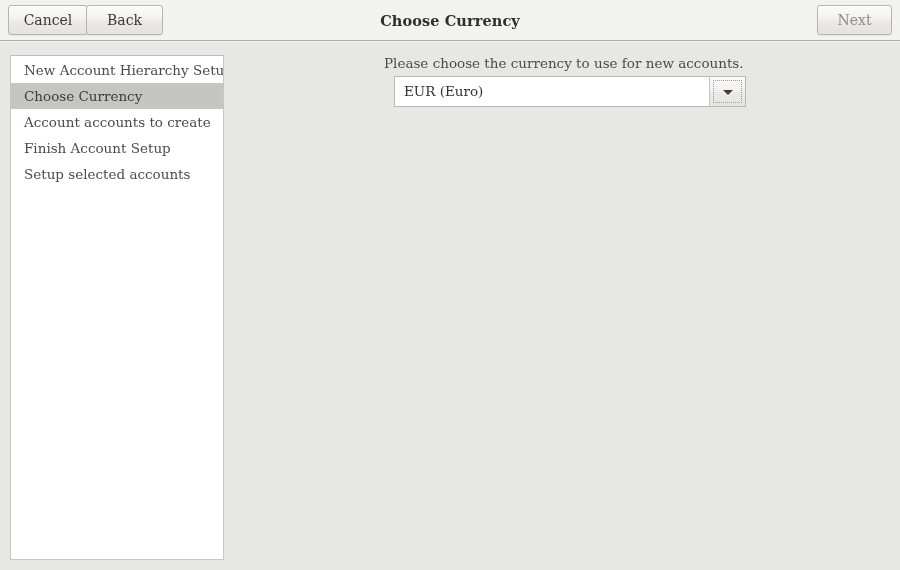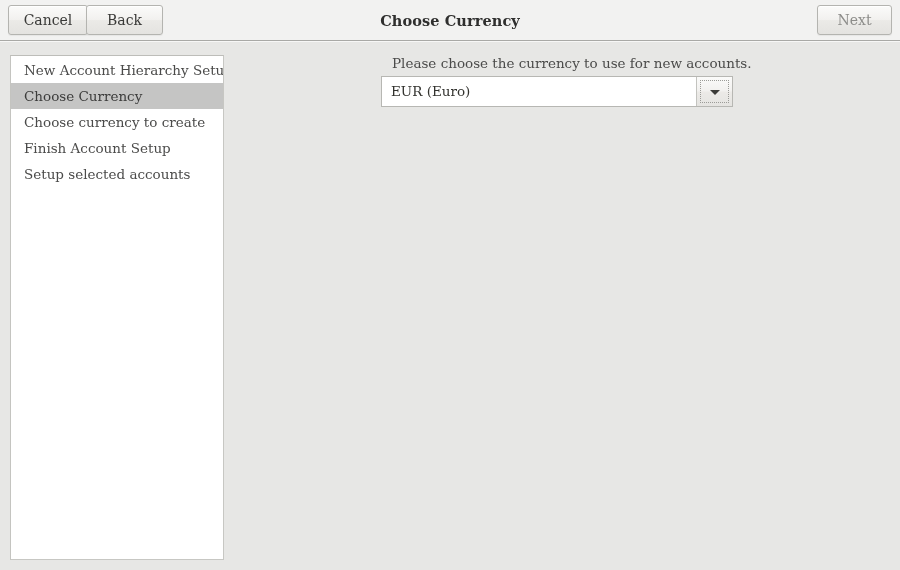--- a/index.html
+++ b/index.html
@@ -121,31 +121,31 @@
   .content {
     position: absolute;
     left: 232px;
     top: 48px;
     width: 660px;
     height: 512px;
   }
 
   .instruction {
     position: absolute;
-    left: 160px;
+    left: 152px;
     top: 7px;
     font-family: "DejaVu Serif", "Liberation Serif", serif;
     font-size: 13.5px;
     color: #4b4b4a;
     white-space: nowrap;
   }
 
   .combo {
     position: absolute;
-    left: 149px;
+    left: 162px;
     top: 28px;
     width: 352px;
     height: 31px;
     box-sizing: border-box;
     border: 1px solid #b7b7b3;
     background: #ffffff;
     display: flex;
     align-items: stretch;
   }
   .combo-entry {
@@ -212,21 +212,21 @@
 
   <div class="sidebar">
     <div class="sidebar-list">
       <div class="sidebar-item">
         <span>New Account Hierarchy Setup</span>
       </div>
       <div class="sidebar-item selected">
         <span>Choose Currency</span>
       </div>
       <div class="sidebar-item">
-        <span>Choose currency to create</span>
+        <span>Account accounts to create</span>
       </div>
       <div class="sidebar-item">
         <span>Finish Account Setup</span>
       </div>
       <div class="sidebar-item">
         <span>Setup selected accounts</span>
       </div>
     </div>
   </div>
 

